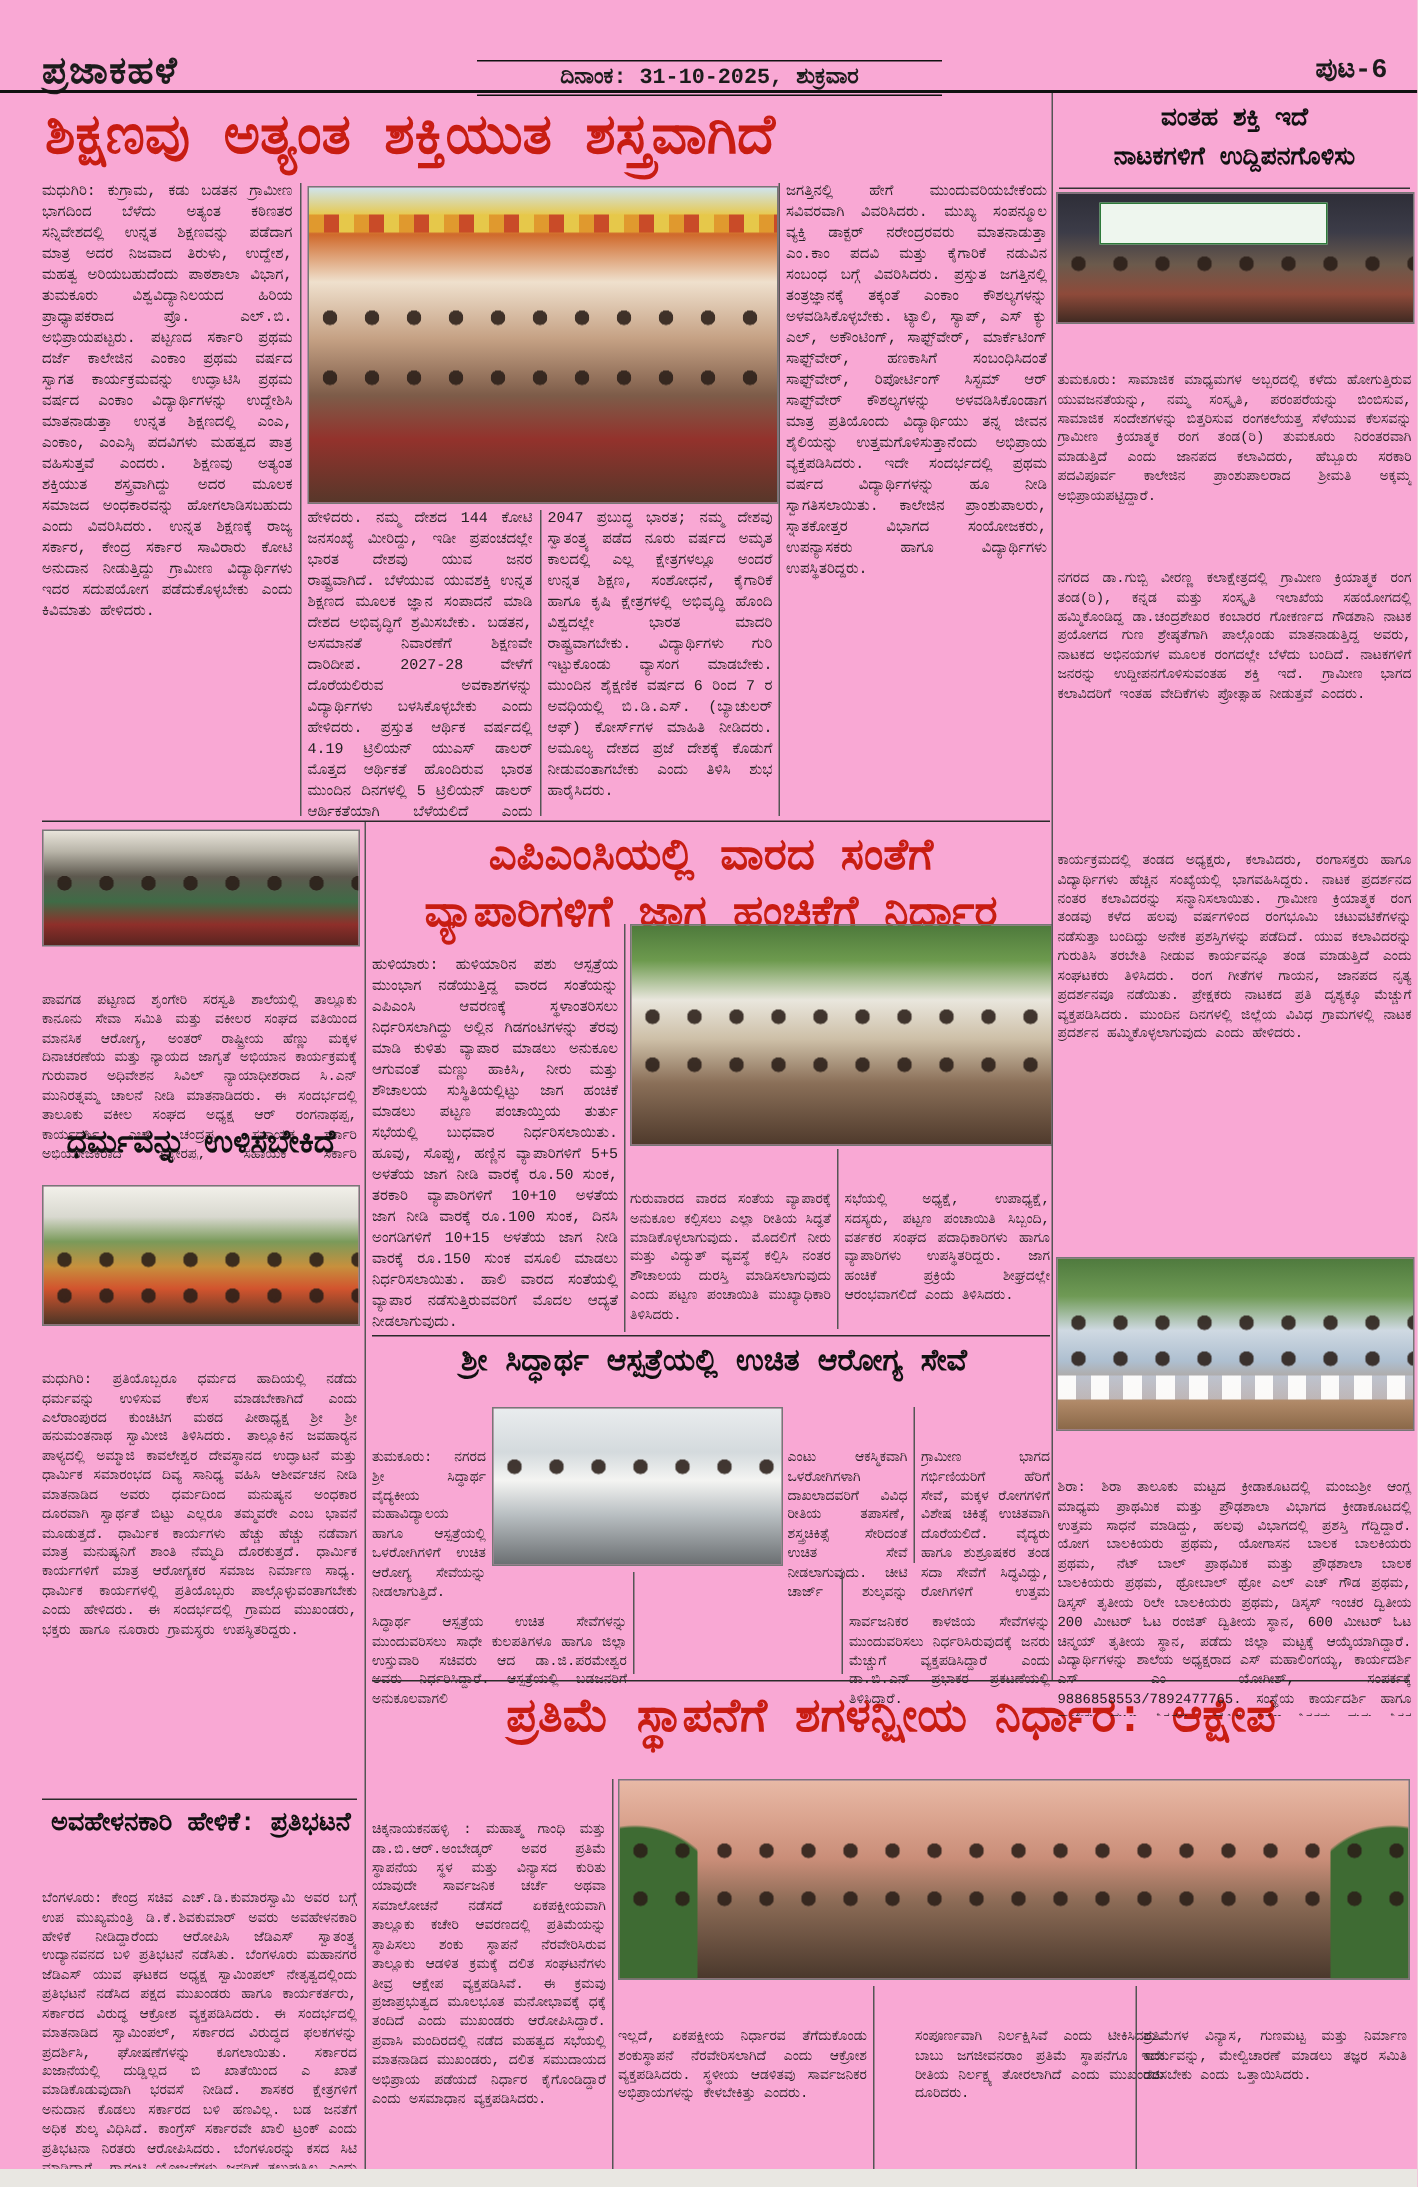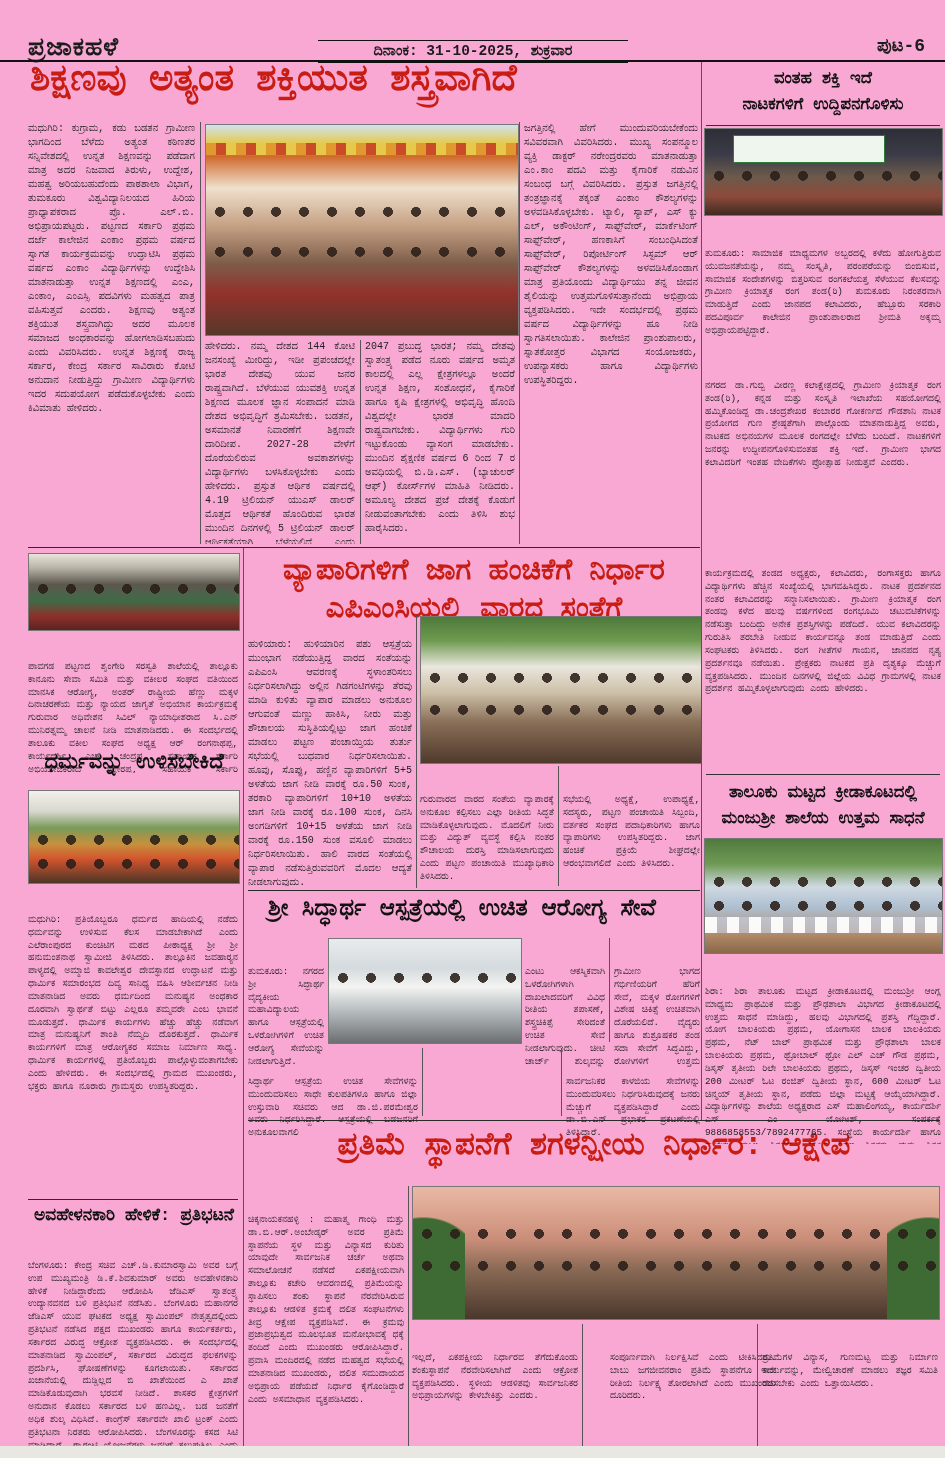--- a/index.html
+++ b/index.html
@@ -30,21 +30,21 @@
 </head>
 <body>
 
 <div id="page">
 
   <div class="abs" style="left:28px;top:34px;font-size:25px;font-weight:bold;letter-spacing:1px;">ಪ್ರಜಾಕಹಳೆ</div>
   <div class="abs center" style="left:318px;top:40px;width:310px;font-size:14.5px;font-weight:bold;border-top:1.5px solid #111;border-bottom:1.5px solid #111;padding:2px 0 3px;">ದಿನಾಂಕ: 31-10-2025, ಶುಕ್ರವಾರ</div>
   <div class="abs" style="right:20px;top:36px;font-size:18px;font-weight:bold;">ಪುಟ-6</div>
   <div class="abs rule-h2" style="left:0;right:0;top:60px;"></div>
 
-  <div class="abs headline-main" style="left:30px;top:58px;width:668px;font-size:37px;">ಶಿಕ್ಷಣವು ಅತ್ಯಂತ ಶಕ್ತಿಯುತ ಶಸ್ತ್ರವಾಗಿದೆ</div>
+  <div class="abs headline-main" style="left:30px;top:70px;width:668px;font-size:37px;">ಶಿಕ್ಷಣವು ಅತ್ಯಂತ ಶಕ್ತಿಯುತ ಶಸ್ತ್ರವಾಗಿದೆ</div>
 
   <div class="abs txt" style="left:28px;top:122px;width:167px;height:422px;">ಮಧುಗಿರಿ: ಕುಗ್ರಾಮ, ಕಡು ಬಡತನ ಗ್ರಾಮೀಣ ಭಾಗದಿಂದ ಬೆಳೆದು ಅತ್ಯಂತ ಕಠಿಣತರ ಸನ್ನಿವೇಶದಲ್ಲಿ ಉನ್ನತ ಶಿಕ್ಷಣವನ್ನು ಪಡೆದಾಗ ಮಾತ್ರ ಅದರ ನಿಜವಾದ ತಿರುಳು, ಉದ್ದೇಶ, ಮಹತ್ವ ಅರಿಯಬಹುದೆಂದು ಪಾಠಶಾಲಾ ವಿಭಾಗ, ತುಮಕೂರು ವಿಶ್ವವಿದ್ಯಾನಿಲಯದ ಹಿರಿಯ ಪ್ರಾಧ್ಯಾಪಕರಾದ ಪ್ರೊ. ಎಲ್.ಬಿ. ಅಭಿಪ್ರಾಯಪಟ್ಟರು. ಪಟ್ಟಣದ ಸರ್ಕಾರಿ ಪ್ರಥಮ ದರ್ಜೆ ಕಾಲೇಜಿನ ಎಂಕಾಂ ಪ್ರಥಮ ವರ್ಷದ ಸ್ವಾಗತ ಕಾರ್ಯಕ್ರಮವನ್ನು ಉದ್ಘಾಟಿಸಿ ಪ್ರಥಮ ವರ್ಷದ ಎಂಕಾಂ ವಿದ್ಯಾರ್ಥಿಗಳನ್ನು ಉದ್ದೇಶಿಸಿ ಮಾತನಾಡುತ್ತಾ ಉನ್ನತ ಶಿಕ್ಷಣದಲ್ಲಿ ಎಂಎ, ಎಂಕಾಂ, ಎಂಎಸ್ಸಿ ಪದವಿಗಳು ಮಹತ್ವದ ಪಾತ್ರ ವಹಿಸುತ್ತವೆ ಎಂದರು. ಶಿಕ್ಷಣವು ಅತ್ಯಂತ ಶಕ್ತಿಯುತ ಶಸ್ತ್ರವಾಗಿದ್ದು ಅದರ ಮೂಲಕ ಸಮಾಜದ ಅಂಧಕಾರವನ್ನು ಹೋಗಲಾಡಿಸಬಹುದು ಎಂದು ವಿವರಿಸಿದರು. ಉನ್ನತ ಶಿಕ್ಷಣಕ್ಕೆ ರಾಜ್ಯ ಸರ್ಕಾರ, ಕೇಂದ್ರ ಸರ್ಕಾರ ಸಾವಿರಾರು ಕೋಟಿ ಅನುದಾನ ನೀಡುತ್ತಿದ್ದು ಗ್ರಾಮೀಣ ವಿದ್ಯಾರ್ಥಿಗಳು ಇದರ ಸದುಪಯೋಗ ಪಡೆದುಕೊಳ್ಳಬೇಕು ಎಂದು ಕಿವಿಮಾತು ಹೇಳಿದರು.</div>
   <div class="abs rule-v" style="left:200px;top:122px;height:422px;"></div>
 
   <div class="abs ph" style="left:205px;top:124px;width:312px;height:210px;background:linear-gradient(180deg,#cfe4ee 0%,#e8c84a 9%,#d06a2c 15%,#efe0cd 30%,#c5a184 48%,#7d5c49 66%,#93322c 80%,#57372a 100%);">
     <div class="garland" style="top:18px;"></div>
     <div class="crowd-row" style="top:78px;"></div>
     <div class="crowd-row" style="top:118px;"></div>
   </div>
 
@@ -68,36 +68,36 @@
   </div>
   <div class="abs txt-sm" style="left:28px;top:886px;width:210px;height:310px;">ಮಧುಗಿರಿ: ಪ್ರತಿಯೊಬ್ಬರೂ ಧರ್ಮದ ಹಾದಿಯಲ್ಲಿ ನಡೆದು ಧರ್ಮವನ್ನು ಉಳಿಸುವ ಕೆಲಸ ಮಾಡಬೇಕಾಗಿದೆ ಎಂದು ಎಲೆರಾಂಪುರದ ಕುಂಚಿಟಿಗ ಮಠದ ಪೀಠಾಧ್ಯಕ್ಷ ಶ್ರೀ ಶ್ರೀ ಹನುಮಂತನಾಥ ಸ್ವಾಮೀಜಿ ತಿಳಿಸಿದರು. ತಾಲ್ಲೂಕಿನ ಜವಹಾರ‍್ಯನ ಪಾಳ್ಯದಲ್ಲಿ ಅಮ್ಮಾಜಿ ಕಾವಲೇಶ್ವರ ದೇವಸ್ಥಾನದ ಉದ್ಘಾಟನೆ ಮತ್ತು ಧಾರ್ಮಿಕ ಸಮಾರಂಭದ ದಿವ್ಯ ಸಾನಿಧ್ಯ ವಹಿಸಿ ಆಶೀರ್ವಚನ ನೀಡಿ ಮಾತನಾಡಿದ ಅವರು ಧರ್ಮದಿಂದ ಮನುಷ್ಯನ ಅಂಧಕಾರ ದೂರವಾಗಿ ಸ್ವಾರ್ಥತೆ ಬಿಟ್ಟು ಎಲ್ಲರೂ ತಮ್ಮವರೇ ಎಂಬ ಭಾವನೆ ಮೂಡುತ್ತದೆ. ಧಾರ್ಮಿಕ ಕಾರ್ಯಗಳು ಹೆಚ್ಚು ಹೆಚ್ಚು ನಡೆವಾಗ ಮಾತ್ರ ಮನುಷ್ಯನಿಗೆ ಶಾಂತಿ ನೆಮ್ಮದಿ ದೊರಕುತ್ತದೆ. ಧಾರ್ಮಿಕ ಕಾರ್ಯಗಳಿಗೆ ಮಾತ್ರ ಆರೋಗ್ಯಕರ ಸಮಾಜ ನಿರ್ಮಾಣ ಸಾಧ್ಯ. ಧಾರ್ಮಿಕ ಕಾರ್ಯಗಳಲ್ಲಿ ಪ್ರತಿಯೊಬ್ಬರು ಪಾಲ್ಗೊಳ್ಳುವಂತಾಗಬೇಕು ಎಂದು ಹೇಳಿದರು. ಈ ಸಂದರ್ಭದಲ್ಲಿ ಗ್ರಾಮದ ಮುಖಂಡರು, ಭಕ್ತರು ಹಾಗೂ ನೂರಾರು ಗ್ರಾಮಸ್ಥರು ಉಪಸ್ಥಿತರಿದ್ದರು.</div>
 
   <div class="abs rule-h" style="left:28px;top:1199px;width:210px;"></div>
   <div class="abs hl-black center" style="left:28px;top:1205px;width:212px;font-size:17px;">ಅವಹೇಳನಕಾರಿ ಹೇಳಿಕೆ: ಪ್ರತಿಭಟನೆ</div>
   <div class="abs txt-sm" style="left:28px;top:1232px;width:210px;height:220px;">ಬೆಂಗಳೂರು: ಕೇಂದ್ರ ಸಚಿವ ಎಚ್.ಡಿ.ಕುಮಾರಸ್ವಾಮಿ ಅವರ ಬಗ್ಗೆ ಉಪ ಮುಖ್ಯಮಂತ್ರಿ ಡಿ.ಕೆ.ಶಿವಕುಮಾರ್ ಅವರು ಅವಹೇಳನಕಾರಿ ಹೇಳಿಕೆ ನೀಡಿದ್ದಾರೆಂದು ಆರೋಪಿಸಿ ಜೆಡಿಎಸ್ ಸ್ವಾತಂತ್ರ್ಯ ಉದ್ಯಾನವನದ ಬಳಿ ಪ್ರತಿಭಟನೆ ನಡೆಸಿತು. ಬೆಂಗಳೂರು ಮಹಾನಗರ ಜೆಡಿಎಸ್ ಯುವ ಘಟಕದ ಅಧ್ಯಕ್ಷ ಸ್ವಾಮಿಂಪಲ್ ನೇತೃತ್ವದಲ್ಲಿಂದು ಪ್ರತಿಭಟನೆ ನಡೆಸಿದ ಪಕ್ಷದ ಮುಖಂಡರು ಹಾಗೂ ಕಾರ್ಯಕರ್ತರು, ಸರ್ಕಾರದ ವಿರುದ್ಧ ಆಕ್ರೋಶ ವ್ಯಕ್ತಪಡಿಸಿದರು. ಈ ಸಂದರ್ಭದಲ್ಲಿ ಮಾತನಾಡಿದ ಸ್ವಾಮಿಂಪಲ್, ಸರ್ಕಾರದ ವಿರುದ್ಧದ ಫಲಕಗಳನ್ನು ಪ್ರದರ್ಶಿಸಿ, ಘೋಷಣೆಗಳನ್ನು ಕೂಗಲಾಯಿತು. ಸರ್ಕಾರದ ಖಜಾನೆಯಲ್ಲಿ ದುಡ್ಡಿಲ್ಲದ ಬಿ ಖಾತೆಯಿಂದ ಎ ಖಾತೆ ಮಾಡಿಕೊಡುವುದಾಗಿ ಭರವಸೆ ನೀಡಿದೆ. ಶಾಸಕರ ಕ್ಷೇತ್ರಗಳಿಗೆ ಅನುದಾನ ಕೊಡಲು ಸರ್ಕಾರದ ಬಳಿ ಹಣವಿಲ್ಲ. ಬಡ ಜನತೆಗೆ ಅಧಿಕ ಶುಲ್ಕ ವಿಧಿಸಿದೆ. ಕಾಂಗ್ರೆಸ್ ಸರ್ಕಾರವೇ ಖಾಲಿ ಟ್ರಂಕ್ ಎಂದು ಪ್ರತಿಭಟನಾ ನಿರತರು ಆರೋಪಿಸಿದರು. ಬೆಂಗಳೂರನ್ನು ಕಸದ ಸಿಟಿ ಮಾಡಿದ್ದಾರೆ. ಗ್ಯಾರಂಟಿ ಯೋಜನೆಗಳು ಜನರಿಗೆ ತಲುಪುತ್ತಿಲ್ಲ ಎಂದು ಸರ್ಕಾರದ ವಿರುದ್ಧ ವಾಗ್ದಾಳಿ ನಡೆಸಿದರು.</div>
 
   <div class="abs rule-v" style="left:243px;top:548px;height:910px;"></div>
 
   <div class="abs hl-red center" style="left:248px;top:553px;width:452px;font-size:29px;line-height:1.3;">
+    <div>ಎಪಿಎಂಸಿಯಲ್ಲಿ ವಾರದ ಸಂತೆಗೆ</div>
     <div>ವ್ಯಾಪಾರಿಗಳಿಗೆ ಜಾಗ ಹಂಚಿಕೆಗೆ ನಿರ್ಧಾರ</div>
-    <div>ಎಪಿಎಂಸಿಯಲ್ಲಿ ವಾರದ ಸಂತೆಗೆ</div>
   </div>
   <div class="abs txt" style="left:248px;top:638px;width:164px;height:248px;">ಹುಳಿಯಾರು: ಹುಳಿಯಾರಿನ ಪಶು ಆಸ್ಪತ್ರೆಯ ಮುಂಭಾಗ ನಡೆಯುತ್ತಿದ್ದ ವಾರದ ಸಂತೆಯನ್ನು ಎಪಿಎಂಸಿ ಆವರಣಕ್ಕೆ ಸ್ಥಳಾಂತರಿಸಲು ನಿರ್ಧರಿಸಲಾಗಿದ್ದು ಅಲ್ಲಿನ ಗಿಡಗಂಟಿಗಳನ್ನು ತೆರವು ಮಾಡಿ ಕುಳಿತು ವ್ಯಾಪಾರ ಮಾಡಲು ಅನುಕೂಲ ಆಗುವಂತೆ ಮಣ್ಣು ಹಾಕಿಸಿ, ನೀರು ಮತ್ತು ಶೌಚಾಲಯ ಸುಸ್ಥಿತಿಯಲ್ಲಿಟ್ಟು ಜಾಗ ಹಂಚಿಕೆ ಮಾಡಲು ಪಟ್ಟಣ ಪಂಚಾಯ್ತಿಯ ತುರ್ತು ಸಭೆಯಲ್ಲಿ ಬುಧವಾರ ನಿರ್ಧರಿಸಲಾಯಿತು. ಹೂವು, ಸೊಪ್ಪು, ಹಣ್ಣಿನ ವ್ಯಾಪಾರಿಗಳಿಗೆ 5+5 ಅಳತೆಯ ಜಾಗ ನೀಡಿ ವಾರಕ್ಕೆ ರೂ.50 ಸುಂಕ, ತರಕಾರಿ ವ್ಯಾಪಾರಿಗಳಿಗೆ 10+10 ಅಳತೆಯ ಜಾಗ ನೀಡಿ ವಾರಕ್ಕೆ ರೂ.100 ಸುಂಕ, ದಿನಸಿ ಅಂಗಡಿಗಳಿಗೆ 10+15 ಅಳತೆಯ ಜಾಗ ನೀಡಿ ವಾರಕ್ಕೆ ರೂ.150 ಸುಂಕ ವಸೂಲಿ ಮಾಡಲು ನಿರ್ಧರಿಸಲಾಯಿತು. ಹಾಲಿ ವಾರದ ಸಂತೆಯಲ್ಲಿ ವ್ಯಾಪಾರ ನಡೆಸುತ್ತಿರುವವರಿಗೆ ಮೊದಲ ಆದ್ಯತೆ ನೀಡಲಾಗುವುದು.</div>
   <div class="abs rule-v" style="left:416px;top:616px;height:272px;"></div>
   <div class="abs ph" style="left:420px;top:616px;width:280px;height:146px;background:linear-gradient(180deg,#4e7a3c 0%,#6d9a4e 16%,#e9e6dd 34%,#cdbfa7 52%,#8a6f58 72%,#4f3a2c 100%);">
     <div class="crowd-row" style="top:52px;"></div>
     <div class="crowd-row" style="top:84px;"></div>
   </div>
   <div class="abs txt-sm" style="left:420px;top:766px;width:134px;height:120px;">ಗುರುವಾರದ ವಾರದ ಸಂತೆಯ ವ್ಯಾಪಾರಕ್ಕೆ ಅನುಕೂಲ ಕಲ್ಪಿಸಲು ಎಲ್ಲಾ ರೀತಿಯ ಸಿದ್ಧತೆ ಮಾಡಿಕೊಳ್ಳಲಾಗುವುದು. ಮೊದಲಿಗೆ ನೀರು ಮತ್ತು ವಿದ್ಯುತ್ ವ್ಯವಸ್ಥೆ ಕಲ್ಪಿಸಿ ನಂತರ ಶೌಚಾಲಯ ದುರಸ್ತಿ ಮಾಡಿಸಲಾಗುವುದು ಎಂದು ಪಟ್ಟಣ ಪಂಚಾಯಿತಿ ಮುಖ್ಯಾಧಿಕಾರಿ ತಿಳಿಸಿದರು.</div>
   <div class="abs rule-v" style="left:558px;top:766px;height:120px;"></div>
   <div class="abs txt-sm" style="left:563px;top:766px;width:137px;height:120px;">ಸಭೆಯಲ್ಲಿ ಅಧ್ಯಕ್ಷೆ, ಉಪಾಧ್ಯಕ್ಷೆ, ಸದಸ್ಯರು, ಪಟ್ಟಣ ಪಂಚಾಯಿತಿ ಸಿಬ್ಬಂದಿ, ವರ್ತಕರ ಸಂಘದ ಪದಾಧಿಕಾರಿಗಳು ಹಾಗೂ ವ್ಯಾಪಾರಿಗಳು ಉಪಸ್ಥಿತರಿದ್ದರು. ಜಾಗ ಹಂಚಿಕೆ ಪ್ರಕ್ರಿಯೆ ಶೀಘ್ರದಲ್ಲೇ ಆರಂಭವಾಗಲಿದೆ ಎಂದು ತಿಳಿಸಿದರು.</div>
 
   <div class="abs rule-h" style="left:248px;top:890px;width:452px;"></div>
 
-  <div class="abs hl-black center" style="left:236px;top:896px;width:452px;font-size:23px;">ಶ್ರೀ ಸಿದ್ಧಾರ್ಥ ಆಸ್ಪತ್ರೆಯಲ್ಲಿ ಉಚಿತ ಆರೋಗ್ಯ ಸೇವೆ</div>
+  <div class="abs hl-black center" style="left:250px;top:896px;width:452px;font-size:20px;">ಶ್ರೀ ಸಿದ್ಧಾರ್ಥ ಆಸ್ಪತ್ರೆಯಲ್ಲಿ ಉಚಿತ ಆರೋಗ್ಯ ಸೇವೆ</div>
   <div class="abs txt-sm" style="left:248px;top:938px;width:76px;height:104px;">ತುಮಕೂರು: ನಗರದ ಶ್ರೀ ಸಿದ್ಧಾರ್ಥ ವೈದ್ಯಕೀಯ ಮಹಾವಿದ್ಯಾಲಯ ಹಾಗೂ ಆಸ್ಪತ್ರೆಯಲ್ಲಿ ಒಳರೋಗಿಗಳಿಗೆ ಉಚಿತ ಆರೋಗ್ಯ ಸೇವೆಯನ್ನು ನೀಡಲಾಗುತ್ತಿದೆ. ಬಡಜನರಿಗೆ ಕೈಗೆ ಎಟಕುವ ದರದಲ್ಲಿ ಆರೋಗ್ಯ ಸೇವೆಯನ್ನು ನೀಡುತ್ತಾ ಬಂದಿದ್ದ</div>
   <div class="abs ph" style="left:328px;top:938px;width:192px;height:104px;background:linear-gradient(180deg,#e9ecee 0%,#d4dadd 28%,#f4f4f2 46%,#b9bfc2 68%,#6b6f72 100%);">
     <div class="crowd-row" style="top:30px;"></div>
   </div>
   <div class="abs txt-sm" style="left:525px;top:938px;width:80px;height:104px;">ಎಂಟು ಆಕಸ್ಮಿಕವಾಗಿ ಒಳರೋಗಿಗಳಾಗಿ ದಾಖಲಾದವರಿಗೆ ವಿವಿಧ ರೀತಿಯ ತಪಾಸಣೆ, ಶಸ್ತ್ರಚಿಕಿತ್ಸೆ ಸೇರಿದಂತೆ ಉಚಿತ ಸೇವೆ ನೀಡಲಾಗುವುದು. ಚೀಟಿ ಚಾರ್ಜ್ ಶುಲ್ಕವನ್ನು ಮನ್ನಾ ಮಾಡಲಾಗಿದೆ. ಡಯಾಲಿಸಿಸ್, ಸಿಟಿ ಸ್ಕ್ಯಾನ್, ಎಕ್ಸ್-ರೇ, ರಕ್ತ ತಪಾಸಣೆ ಮುಂತಾದ ಸೌಲಭ್ಯ ರಿಯಾಯಿತಿ ದರದಲ್ಲಿ ದೊರೆಯಲಿದೆ.</div>
   <div class="abs rule-v" style="left:609px;top:938px;height:104px;"></div>
   <div class="abs txt-sm" style="left:614px;top:938px;width:86px;height:104px;">ಗ್ರಾಮೀಣ ಭಾಗದ ಗರ್ಭಿಣಿಯರಿಗೆ ಹೆರಿಗೆ ಸೇವೆ, ಮಕ್ಕಳ ರೋಗಗಳಿಗೆ ವಿಶೇಷ ಚಿಕಿತ್ಸೆ ಉಚಿತವಾಗಿ ದೊರೆಯಲಿದೆ. ವೈದ್ಯರು ಹಾಗೂ ಶುಶ್ರೂಷಕರ ತಂಡ ಸದಾ ಸೇವೆಗೆ ಸಿದ್ಧವಿದ್ದು, ರೋಗಿಗಳಿಗೆ ಉತ್ತಮ ಆರೈಕೆ ಖಾತರಿಪಡಿಸಲಾಗಿದೆ ಎಂದು ಆಡಳಿತ ಮಂಡಳಿ ತಿಳಿಸಿದೆ.</div>
 
   <div class="abs txt-sm" style="left:248px;top:1048px;width:170px;height:68px;">ಸಿದ್ಧಾರ್ಥ ಆಸ್ಪತ್ರೆಯ ಉಚಿತ ಸೇವೆಗಳನ್ನು ಮುಂದುವರಿಸಲು ಸಾಧೇ ಕುಲಪತಿಗಳೂ ಹಾಗೂ ಜಿಲ್ಲಾ ಉಸ್ತುವಾರಿ ಸಚಿವರು ಆದ ಡಾ.ಜಿ.ಪರಮೇಶ್ವರ ಅವರು ನಿರ್ಧರಿಸಿದ್ದಾರೆ. ಆಸ್ಪತ್ರೆಯಲ್ಲಿ ಬಡಜನರಿಗೆ ಅನುಕೂಲವಾಗಲಿ</div>
   <div class="abs rule-v" style="left:422px;top:1048px;height:68px;"></div>
@@ -131,24 +131,20 @@
 
   <div class="abs ph" style="left:704px;top:128px;width:237px;height:86px;background:linear-gradient(180deg,#2e2e38 0%,#3c3c48 30%,#6b5a4c 55%,#8e4a3a 78%,#402a22 100%);">
     <div class="banner" style="left:28px;top:6px;width:150px;height:26px;"></div>
     <div class="crowd-row" style="top:38px;"></div>
   </div>
 
   <div class="abs txt-sm" style="left:705px;top:220px;width:236px;height:128px;">ತುಮಕೂರು: ಸಾಮಾಜಿಕ ಮಾಧ್ಯಮಗಳ ಅಬ್ಬರದಲ್ಲಿ ಕಳೆದು ಹೋಗುತ್ತಿರುವ ಯುವಜನತೆಯನ್ನು, ನಮ್ಮ ಸಂಸ್ಕೃತಿ, ಪರಂಪರೆಯನ್ನು ಬಿಂಬಿಸುವ, ಸಾಮಾಜಿಕ ಸಂದೇಶಗಳನ್ನು ಬಿತ್ತರಿಸುವ ರಂಗಕಲೆಯತ್ತ ಸೆಳೆಯುವ ಕೆಲಸವನ್ನು ಗ್ರಾಮೀಣ ಕ್ರಿಯಾತ್ಮಕ ರಂಗ ತಂಡ(ರಿ) ತುಮಕೂರು ನಿರಂತರವಾಗಿ ಮಾಡುತ್ತಿದೆ ಎಂದು ಜಾನಪದ ಕಲಾವಿದರು, ಹೆಬ್ಬೂರು ಸರಕಾರಿ ಪದವಿಪೂರ್ವ ಕಾಲೇಜಿನ ಪ್ರಾಂಶುಪಾಲರಾದ ಶ್ರೀಮತಿ ಅಕ್ಕಮ್ಮ ಅಭಿಪ್ರಾಯಪಟ್ಟಿದ್ದಾರೆ.</div>
   <div class="abs txt-sm" style="left:705px;top:352px;width:236px;height:186px;">ನಗರದ ಡಾ.ಗುಬ್ಬಿ ವೀರಣ್ಣ ಕಲಾಕ್ಷೇತ್ರದಲ್ಲಿ ಗ್ರಾಮೀಣ ಕ್ರಿಯಾತ್ಮಕ ರಂಗ ತಂಡ(ರಿ), ಕನ್ನಡ ಮತ್ತು ಸಂಸ್ಕೃತಿ ಇಲಾಖೆಯ ಸಹಯೋಗದಲ್ಲಿ ಹಮ್ಮಿಕೊಂಡಿದ್ದ ಡಾ.ಚಂದ್ರಶೇಖರ ಕಂಬಾರರ ಗೋಕರ್ಣದ ಗೌಡಶಾನಿ ನಾಟಕ ಪ್ರಯೋಗದ ಗುಣ ಶ್ರೇಷ್ಠತೆಗಾಗಿ ಪಾಲ್ಗೊಂಡು ಮಾತನಾಡುತ್ತಿದ್ದ ಅವರು, ನಾಟಕದ ಅಭಿನಯಗಳ ಮೂಲಕ ರಂಗದಲ್ಲೇ ಬೆಳೆದು ಬಂದಿದೆ. ನಾಟಕಗಳಿಗೆ ಜನರನ್ನು ಉದ್ದೀಪನಗೊಳಿಸುವಂತಹ ಶಕ್ತಿ ಇದೆ. ಗ್ರಾಮೀಣ ಭಾಗದ ಕಲಾವಿದರಿಗೆ ಇಂತಹ ವೇದಿಕೆಗಳು ಪ್ರೋತ್ಸಾಹ ನೀಡುತ್ತವೆ ಎಂದರು.</div>
   <div class="abs txt-sm" style="left:705px;top:540px;width:236px;height:226px;">ಕಾರ್ಯಕ್ರಮದಲ್ಲಿ ತಂಡದ ಅಧ್ಯಕ್ಷರು, ಕಲಾವಿದರು, ರಂಗಾಸಕ್ತರು ಹಾಗೂ ವಿದ್ಯಾರ್ಥಿಗಳು ಹೆಚ್ಚಿನ ಸಂಖ್ಯೆಯಲ್ಲಿ ಭಾಗವಹಿಸಿದ್ದರು. ನಾಟಕ ಪ್ರದರ್ಶನದ ನಂತರ ಕಲಾವಿದರನ್ನು ಸನ್ಮಾನಿಸಲಾಯಿತು. ಗ್ರಾಮೀಣ ಕ್ರಿಯಾತ್ಮಕ ರಂಗ ತಂಡವು ಕಳೆದ ಹಲವು ವರ್ಷಗಳಿಂದ ರಂಗಭೂಮಿ ಚಟುವಟಿಕೆಗಳನ್ನು ನಡೆಸುತ್ತಾ ಬಂದಿದ್ದು ಅನೇಕ ಪ್ರಶಸ್ತಿಗಳನ್ನು ಪಡೆದಿದೆ. ಯುವ ಕಲಾವಿದರನ್ನು ಗುರುತಿಸಿ ತರಬೇತಿ ನೀಡುವ ಕಾರ್ಯವನ್ನೂ ತಂಡ ಮಾಡುತ್ತಿದೆ ಎಂದು ಸಂಘಟಕರು ತಿಳಿಸಿದರು. ರಂಗ ಗೀತೆಗಳ ಗಾಯನ, ಜಾನಪದ ನೃತ್ಯ ಪ್ರದರ್ಶನವೂ ನಡೆಯಿತು. ಪ್ರೇಕ್ಷಕರು ನಾಟಕದ ಪ್ರತಿ ದೃಶ್ಯಕ್ಕೂ ಮೆಚ್ಚುಗೆ ವ್ಯಕ್ತಪಡಿಸಿದರು. ಮುಂದಿನ ದಿನಗಳಲ್ಲಿ ಜಿಲ್ಲೆಯ ವಿವಿಧ ಗ್ರಾಮಗಳಲ್ಲಿ ನಾಟಕ ಪ್ರದರ್ಶನ ಹಮ್ಮಿಕೊಳ್ಳಲಾಗುವುದು ಎಂದು ಹೇಳಿದರು.</div>
 
-  <div class="abs hl-black center" style="left:706px;top:774px;width:234px;font-size:16.5px;line-height:1.55;border-top:1px solid #333;padding-top:5px;">
-    <div>ತಾಲೂಕು ಮಟ್ಟದ ಕ್ರೀಡಾಕೂಟದಲ್ಲಿ</div>
-    <div>ಮಂಜುಶ್ರೀ ಶಾಲೆಯ ಉತ್ತಮ ಸಾಧನೆ</div>
-  </div>
 
   <div class="abs ph" style="left:704px;top:838px;width:237px;height:114px;background:linear-gradient(180deg,#4f7a3e 0%,#6f9a55 22%,#cfd9e2 42%,#aebfd0 60%,#b08968 84%,#8a6848 100%);">
     <div class="crowd-row" style="top:34px;"></div>
     <div class="crowd-row" style="top:58px;"></div>
     <div class="certs" style="top:78px;"></div>
   </div>
 
   <div class="abs txt-sm" style="left:705px;top:958px;width:236px;height:158px;">ಶಿರಾ: ಶಿರಾ ತಾಲೂಕು ಮಟ್ಟದ ಕ್ರೀಡಾಕೂಟದಲ್ಲಿ ಮಂಜುಶ್ರೀ ಆಂಗ್ಲ ಮಾಧ್ಯಮ ಪ್ರಾಥಮಿಕ ಮತ್ತು ಪ್ರೌಢಶಾಲಾ ವಿಭಾಗದ ಕ್ರೀಡಾಕೂಟದಲ್ಲಿ ಉತ್ತಮ ಸಾಧನೆ ಮಾಡಿದ್ದು, ಹಲವು ವಿಭಾಗದಲ್ಲಿ ಪ್ರಶಸ್ತಿ ಗೆದ್ದಿದ್ದಾರೆ. ಯೋಗ ಬಾಲಕಿಯರು ಪ್ರಥಮ, ಯೋಗಾಸನ ಬಾಲಕ ಬಾಲಕಿಯರು ಪ್ರಥಮ, ನೆಟ್ ಬಾಲ್ ಪ್ರಾಥಮಿಕ ಮತ್ತು ಪ್ರೌಢಶಾಲಾ ಬಾಲಕ ಬಾಲಕಿಯರು ಪ್ರಥಮ, ಥ್ರೋಬಾಲ್ ಥ್ರೋ ಎಲ್ ಎಚ್ ಗೌಡ ಪ್ರಥಮ, ಡಿಸ್ಕಸ್ ತೃತೀಯ ರಿಲೇ ಬಾಲಕಿಯರು ಪ್ರಥಮ, ಡಿಸ್ಕಸ್ ಇಂಚರ ದ್ವಿತೀಯ 200 ಮೀಟರ್ ಓಟ ರಂಜಿತ್ ದ್ವಿತೀಯ ಸ್ಥಾನ, 600 ಮೀಟರ್ ಓಟ ಚಿನ್ಮಯ್ ತೃತೀಯ ಸ್ಥಾನ, ಪಡೆದು ಜಿಲ್ಲಾ ಮಟ್ಟಕ್ಕೆ ಆಯ್ಕೆಯಾಗಿದ್ದಾರೆ. ವಿದ್ಯಾರ್ಥಿಗಳನ್ನು ಶಾಲೆಯ ಅಧ್ಯಕ್ಷರಾದ ಎಸ್ ಮಹಾಲಿಂಗಯ್ಯ, ಕಾರ್ಯದರ್ಶಿ ಎಸ್ ಎಂ ಯೋಗೀಶ್, ಸಂಪರ್ಕಕ್ಕೆ 9886858553/7892477765. ಸಂಸ್ಥೆಯ ಕಾರ್ಯದರ್ಶಿ ಹಾಗೂ ಶಾಲೆಯ ಮುಖ್ಯ ಶಿಕ್ಷಕರು, ದೈಹಿಕ ಶಿಕ್ಷಣ ಶಿಕ್ಷಕರು ಮತ್ತು ಶಿಕ್ಷಕ ವೃಂದದವರು ಅಭಿನಂದಿಸಿದ್ದಾರೆ. ಮುಂದಿನ ಜಿಲ್ಲಾ ಮಟ್ಟದ ಸ್ಪರ್ಧೆಯಲ್ಲೂ ಉತ್ತಮ ಸಾಧನೆ ಮಾಡಲಿ ಎಂದು ಹಾರೈಸಿದ್ದಾರೆ.</div>
 
 </div>

